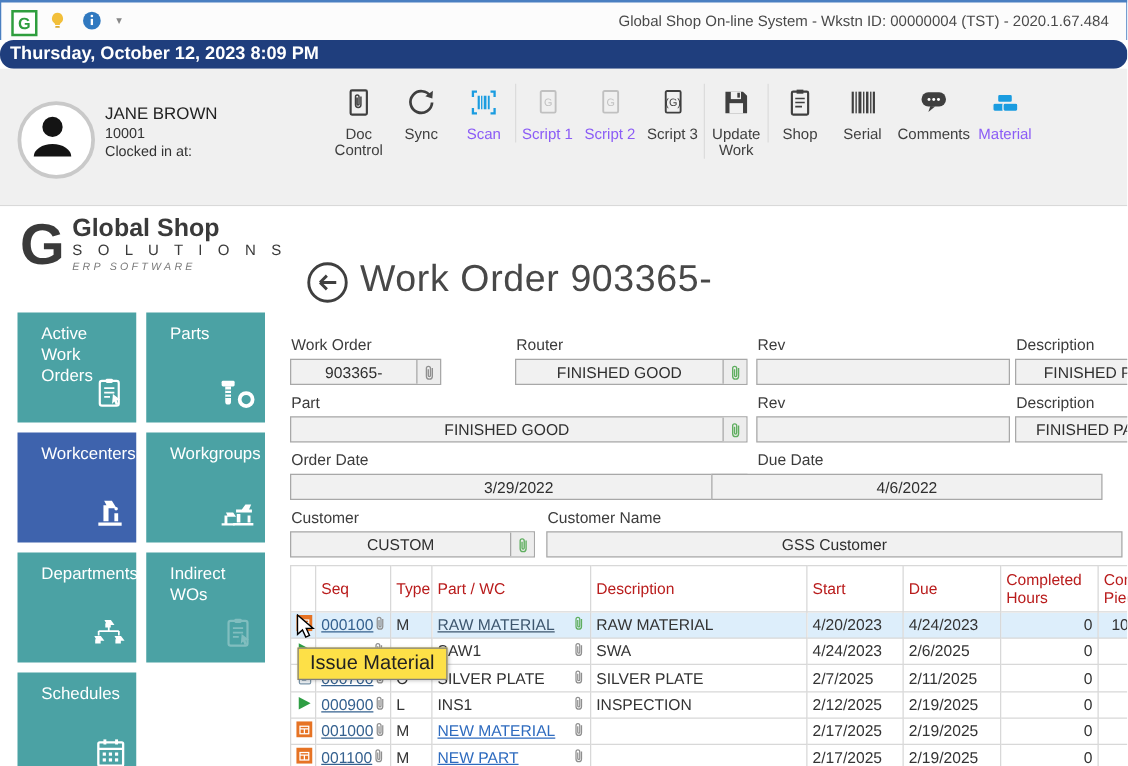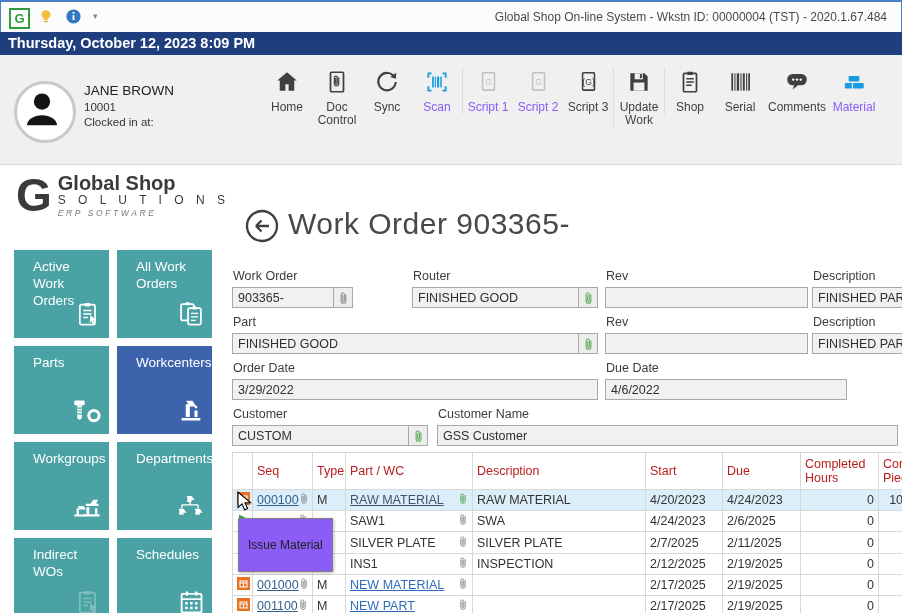--- a/index.html
+++ b/index.html
@@ -7,21 +7,21 @@
     font-family:"Liberation Sans",sans-serif;color:#333;}
   
   .titlebar{position:absolute;left:0;top:0;width:902px;height:32px;background:#fcfcfc;
     border-top:2px solid #4a7fc1;border-left:1px solid #4a7fc1;border-right:1px solid #4a7fc1;box-sizing:border-box;}
   .tb-ico{position:absolute;top:6px;display:flex;align-items:center;justify-content:center;}
   .glogo{left:8px;width:17px;height:17px;border:2px solid #2f9e3e;color:#2f9e3e;font-weight:bold;
     font-size:13px;background:#fff;line-height:16px;text-align:center;}
   .win-title{position:absolute;right:14px;top:8px;font-size:12px;color:#4a4a4a;}
   .caret{position:absolute;left:92px;top:9px;font-size:9px;color:#888;}
   
-  .datebar{position:absolute;left:0;top:32px;width:902px;height:23px;background:#1f3e7d;}
+  .datebar{position:absolute;left:0;top:32px;width:902px;height:23px;background:#1f3e7d;border-radius:11px;}
   .datebar span{display:block;padding-left:8px;line-height:23px;color:#fff;font-size:14.5px;font-weight:bold;}
   
   .toolbar{position:absolute;left:0;top:55px;width:902px;height:110px;background:#f0f0f0;border-bottom:1px solid #d9d9d9;box-sizing:border-box;}
   .avatar{position:absolute;left:14px;top:26px;width:56px;height:56px;border:3px solid #c9c9c9;border-radius:50%;background:#fff;overflow:hidden;}
   .uname{position:absolute;left:84px;top:28px;font-size:13.5px;color:#222;}
   .uid{position:absolute;left:84px;top:46px;font-size:11.5px;color:#333;}
   .uclock{position:absolute;left:84px;top:61px;font-size:11.5px;color:#333;}
   .tb-items{position:absolute;left:262px;top:12px;display:flex;align-items:flex-start;}
   .tb-item{width:50px;text-align:center;cursor:default;}
   .tb-item.w64{width:64px;}
@@ -43,42 +43,42 @@
   .tiles{position:absolute;left:14px;top:85px;display:grid;grid-template-columns:95px 95px;grid-auto-rows:88px;gap:8px;}
   .tile{position:relative;background:#4BA2A4;color:#fff;font-size:13.5px;line-height:17px;padding:8px 6px 0 19px;box-sizing:border-box;cursor:pointer;}
   .tile.sel{background:#3E63AD;}
   .tile .ticn{position:absolute;right:7px;bottom:6px;}
   
   .backbtn{position:absolute;left:245px;top:44px;width:34px;height:34px;cursor:pointer;}
   .ptitle{position:absolute;left:288px;top:42px;font-size:30px;color:#484848;letter-spacing:.5px;}
   
   .flabel{position:absolute;font-size:12.5px;color:#3c3c3c;}
   .inp{position:absolute;height:21px;background:#f1f1f1;border:1px solid #a8a8a8;box-sizing:border-box;
-    font-size:12.5px;color:#2f2f2f;display:flex;align-items:center;}
+    font-size:12.5px;color:#2f2f2f;display:flex;align-items:center;text-align:center;}
   .inp .val{flex:1;padding:0 5px;white-space:nowrap;overflow:hidden;}
   .clipbtn{width:18px;align-self:stretch;border-left:1px solid #a8a8a8;background:#ededed;
     display:flex;align-items:center;justify-content:center;cursor:pointer;}
   .clip-gray{color:#8f8f8f;} .clip-green{color:#5fae5f;}
   
   .tablewrap{position:absolute;left:232px;top:287px;width:670px;height:161px;overflow:hidden;}
   table.grid{border-collapse:collapse;table-layout:fixed;width:682px;}
   .grid th,.grid td{border:1px solid #d8d8d8;font-size:12.5px;padding:2px 4px;height:16px;
     white-space:nowrap;overflow:hidden;box-sizing:content-box;}
   .grid th{color:#b91c1c;font-weight:400;text-align:left;white-space:normal;line-height:14px;height:32px;vertical-align:middle;}
   .grid td{color:#333;}
   tr.hl td{background:#ddeefb;}
   .cell-flex{display:flex;align-items:center;justify-content:space-between;}
   .num{text-align:right;}
   a.lnk{color:#35618f;text-decoration:underline;cursor:pointer;}
   a.lnk.dark{color:#3d566e;}
   a.lnk.bright{color:#2e6bbf;}
   .icn-cell{text-align:center;padding:1px 2px;}
   
-  .tooltip{position:absolute;left:238px;top:353px;background:#8b5cf6;border:1px solid #808080;
-    padding:19px 9px;font-size:12px;color:#222;box-shadow:1px 1px 3px rgba(0,0,0,.25);z-index:50;}
+  .tooltip{position:absolute;left:238px;top:353px;background:#fde047;border:1px solid #808080;
+    padding:3px 9px;font-size:16px;color:#222;box-shadow:1px 1px 3px rgba(0,0,0,.25);z-index:50;}
   .cursor{position:absolute;left:237px;top:326px;z-index:60;}
 </style>
 </head>
 <body>
 
 <div id="screen">
 
   <div class="titlebar">
     <div class="tb-ico glogo">G</div>
     <div class="tb-ico" style="left:36px;">
@@ -107,28 +107,20 @@
       <svg width="50" height="50" viewBox="0 0 40 40">
           <circle cx="20" cy="14" r="6.5" fill="#141414"></circle>
           <path d="M8 33a12 8 0 0 1 24 0z" fill="#141414"></path>
         </svg>
     </div>
     <div class="uname">JANE BROWN</div>
     <div class="uid">10001</div>
     <div class="uclock">Clocked in at:</div>
 
     <div class="tb-items">
-      <div class="tb-item">
-        <div class="ticon">
-            <svg width="26" height="26" viewBox="0 0 24 24">
-              <path d="M12 3 3 10.5h2.3V20h5.2v-6h3v6h5.2v-9.5H21z" fill="#3f3f3f"></path>
-            </svg>
-          </div>
-        <div class="tlabel">Home</div>
-      </div>
       <div class="tb-item">
         <div class="ticon">
             <svg width="26" height="26" viewBox="0 0 24 24">
               <rect x="6" y="3" width="12" height="18" rx="1" fill="none" stroke="#3f3f3f" stroke-width="1.6"></rect>
               <path d="M13.6 7.5v6.2a2 2 0 0 1-4 0V7.8a1.3 1.3 0 0 1 2.6 0v5.4a.7.7 0 0 1-1.4 0V8.3" fill="none" stroke="#3f3f3f" stroke-width="1.1"></path>
             </svg>
           </div>
         <div class="tlabel">Doc Control</div>
       </div>
       <div class="tb-item">
@@ -258,30 +250,20 @@
     </div>
 
     <div class="tiles">
       <div class="tile">
         <span>Active Work Orders</span>
         <span class="ticn"><svg width="28" height="28" viewBox="0 0 24 24">
               <rect x="5" y="4" width="13" height="17" rx="1.5" fill="none" stroke="#fff" stroke-width="1.5"></rect>
               <rect x="9" y="2.5" width="5" height="3" rx="1" fill="#fff"></rect>
               <path d="M8 9h7M8 12h7M8 15h4" stroke="#fff" stroke-width="1.2"></path>
               <path d="M14 13l5 4-2.4.4 1 2.4-1.6.7-1-2.4-1.6 1.8z" fill="#fff"></path>
-            </svg></span>
-      </div>
-      <div class="tile">
-        <span>All Work Orders</span>
-        <span class="ticn"><svg width="28" height="28" viewBox="0 0 24 24">
-              <rect x="3.5" y="3.5" width="11" height="14" rx="1.5" fill="none" stroke="#fff" stroke-width="1.5"></rect>
-              <rect x="7" y="2" width="4" height="2.6" rx="1" fill="#fff"></rect>
-              <rect x="9.5" y="7" width="11" height="14" rx="1.5" fill="#4BA2A4" stroke="#fff" stroke-width="1.5"></rect>
-              <rect x="13" y="5.5" width="4" height="2.6" rx="1" fill="#fff"></rect>
-              <path d="M12 11.5h6M12 14.5h6M12 17.5h4" stroke="#fff" stroke-width="1.1"></path>
             </svg></span>
       </div>
       <div class="tile">
         <span>Parts</span>
         <span class="ticn"><svg width="30" height="26" viewBox="0 0 26 22">
               <rect x="2" y="2" width="9" height="4" rx="1" fill="#fff"></rect>
               <path d="M4.5 6h4v10.5a2 2 0 0 1-4 0z" fill="#fff"></path>
               <path d="M4.5 8.5h4M4.5 11h4M4.5 13.5h4" stroke="#4BA2A4" stroke-width="1"></path>
               <circle cx="19" cy="15" r="4.5" fill="none" stroke="#fff" stroke-width="2.6"></circle>
             </svg></span>
@@ -392,21 +374,21 @@
     <div class="flabel" style="left:813px;top:150px;">Description</div>
     <div class="inp" style="left:812px;top:168px;width:140px;">
       <span class="val">FINISHED PART D</span>
     </div>
 
     <div class="flabel" style="left:233px;top:196px;">Order Date</div>
     <div class="inp" style="left:232px;top:214px;width:366px;">
       <span class="val">3/29/2022</span>
     </div>
     <div class="flabel" style="left:606px;top:196px;">Due Date</div>
-    <div class="inp" style="left:605px;top:214px;width:242px;">
+    <div class="inp" style="left:569px;top:214px;width:313px;">
       <span class="val">4/6/2022</span>
     </div>
 
     <div class="flabel" style="left:233px;top:242px;">Customer</div>
     <div class="inp" style="left:232px;top:260px;width:196px;">
       <span class="val">CUSTOM</span>
       <span class="clipbtn clip-green">
           <svg width="11" height="14" viewBox="0 0 10 13">
             <path d="M7.2 3.2v6a2.2 2.2 0 0 1-4.4 0V3.4a1.5 1.5 0 0 1 3 0v5.4a.8.8 0 0 1-1.6 0V4" fill="none" stroke="currentColor" stroke-width="1"></path>
           </svg>

